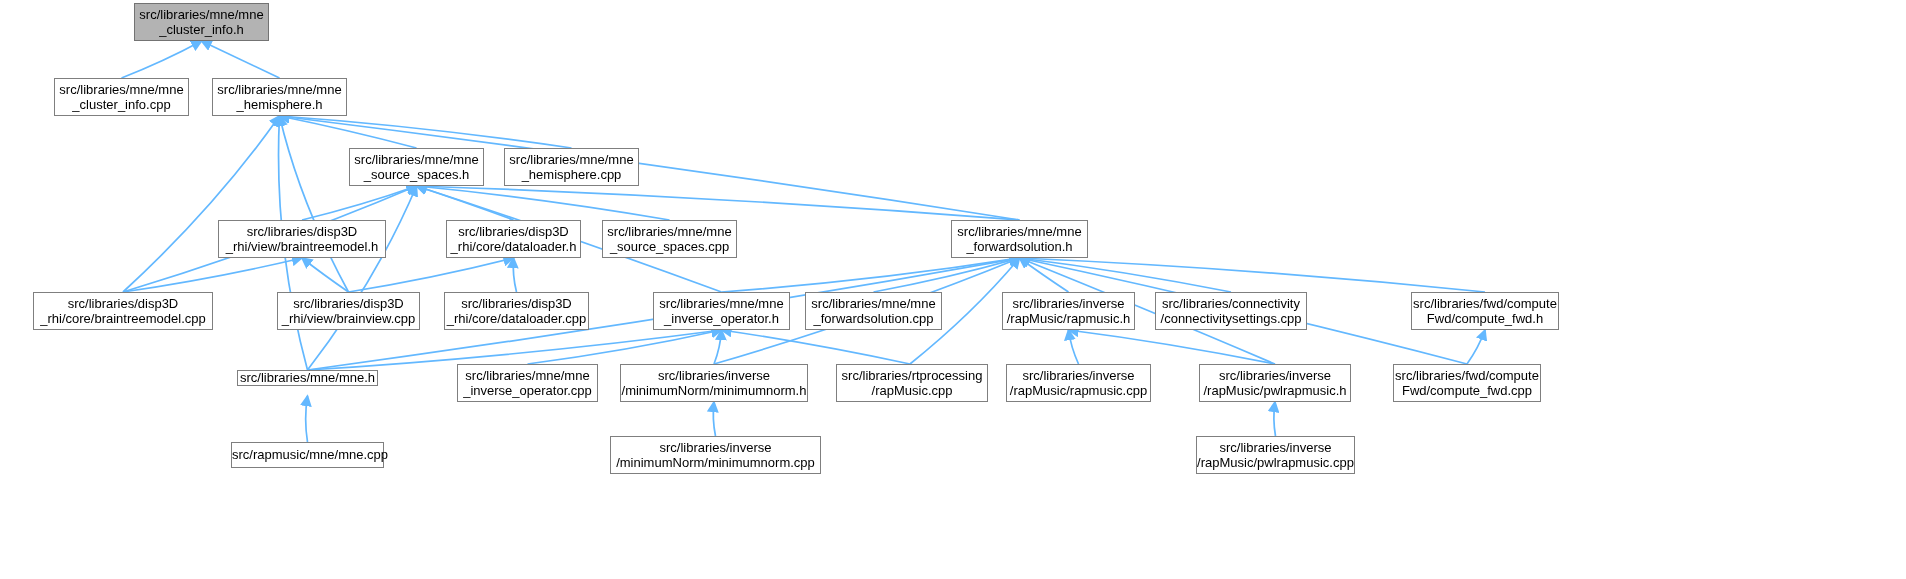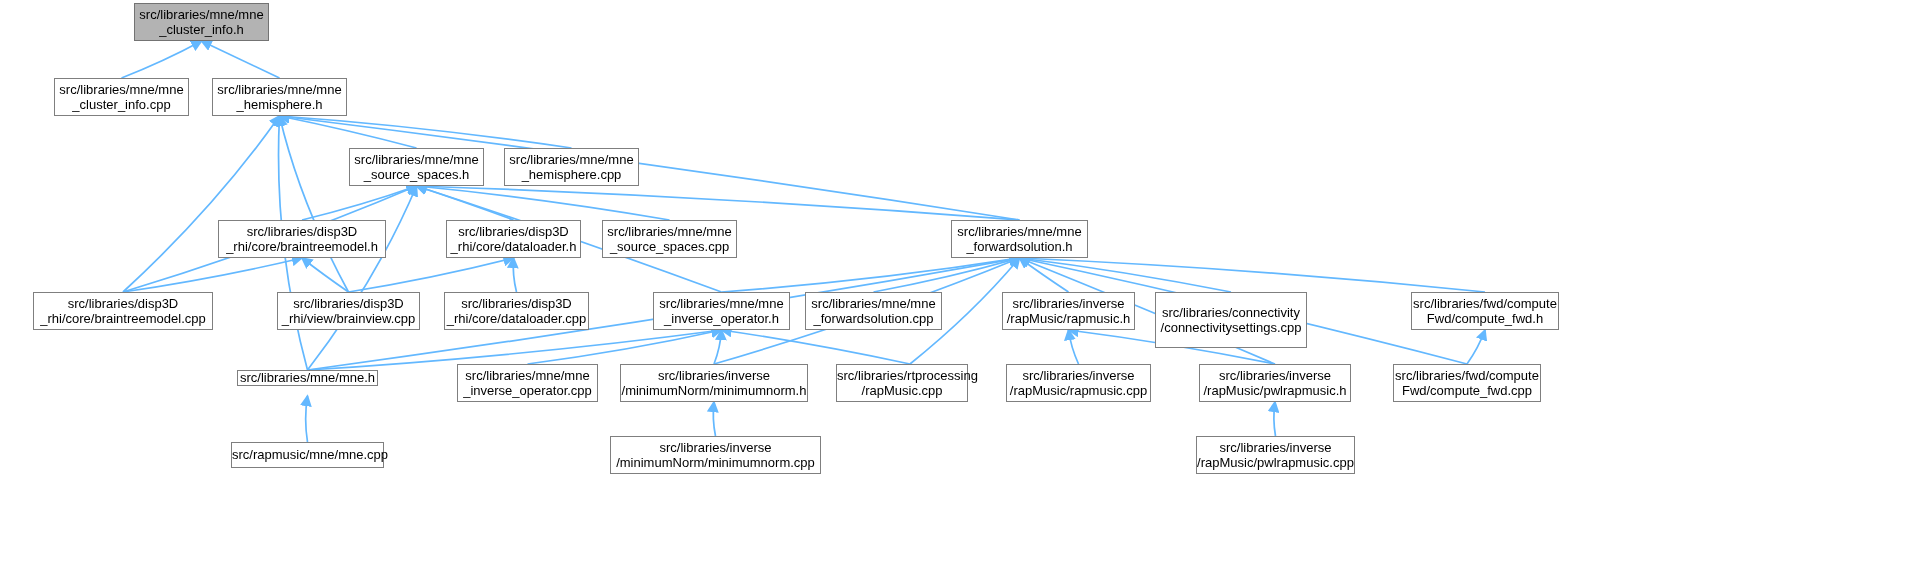--- a/index.html
+++ b/index.html
@@ -99,35 +99,35 @@
       <path d="M307.5,442 Q303.82,419 307.5,396" fill="none" stroke="#63b8ff" stroke-width="1.7" marker-end="url(#ah)"></path>
       <path d="M715.5,436 Q712.03,418.97 714,402" fill="none" stroke="#63b8ff" stroke-width="1.7" marker-end="url(#ah)"></path>
       <path d="M1275.5,436 Q1272.53,418.99 1275,402" fill="none" stroke="#63b8ff" stroke-width="1.7" marker-end="url(#ah)"></path>
       <path d="M1467,364 Q1478.72,347.36 1485,330" fill="none" stroke="#63b8ff" stroke-width="1.7" marker-end="url(#ah)"></path>
     </svg>
 <div class="node root" style="left: 134px; top: 3px; width: 135px; height: 38px;"><span class="l1">src/libraries/mne/mne</span><span class="l2">_cluster_info.h</span></div>
     <div class="node" style="left: 54px; top: 78px; width: 135px; height: 38px;"><span class="l1">src/libraries/mne/mne</span><span class="l2">_cluster_info.cpp</span></div>
     <div class="node" style="left: 212px; top: 78px; width: 135px; height: 38px;"><span class="l1">src/libraries/mne/mne</span><span class="l2">_hemisphere.h</span></div>
     <div class="node" style="left: 349px; top: 148px; width: 135px; height: 38px;"><span class="l1">src/libraries/mne/mne</span><span class="l2">_source_spaces.h</span></div>
     <div class="node" style="left: 504px; top: 148px; width: 135px; height: 38px;"><span class="l1">src/libraries/mne/mne</span><span class="l2">_hemisphere.cpp</span></div>
-    <div class="node" style="left: 218px; top: 220px; width: 168px; height: 38px;"><span class="l1">src/libraries/disp3D</span><span class="l2">_rhi/core/braintreemodel.h</span></div>
+    <div class="node" style="left: 218px; top: 220px; width: 168px; height: 38px;"><span class="l1">src/libraries/disp3D</span><span class="l2">_rhi/view/braintreemodel.h</span></div>
     <div class="node" style="left: 446px; top: 220px; width: 135px; height: 38px;"><span class="l1">src/libraries/disp3D</span><span class="l2">_rhi/core/dataloader.h</span></div>
     <div class="node" style="left: 602px; top: 220px; width: 135px; height: 38px;"><span class="l1">src/libraries/mne/mne</span><span class="l2">_source_spaces.cpp</span></div>
     <div class="node" style="left: 951px; top: 220px; width: 137px; height: 38px;"><span class="l1">src/libraries/mne/mne</span><span class="l2">_forwardsolution.h</span></div>
     <div class="node" style="left: 33px; top: 292px; width: 180px; height: 38px;"><span class="l1">src/libraries/disp3D</span><span class="l2">_rhi/core/braintreemodel.cpp</span></div>
     <div class="node" style="left: 277px; top: 292px; width: 143px; height: 38px;"><span class="l1">src/libraries/disp3D</span><span class="l2">_rhi/view/brainview.cpp</span></div>
     <div class="node" style="left: 444px; top: 292px; width: 145px; height: 38px;"><span class="l1">src/libraries/disp3D</span><span class="l2">_rhi/core/dataloader.cpp</span></div>
     <div class="node" style="left: 653px; top: 292px; width: 137px; height: 38px;"><span class="l1">src/libraries/mne/mne</span><span class="l2">_inverse_operator.h</span></div>
     <div class="node" style="left: 805px; top: 292px; width: 137px; height: 38px;"><span class="l1">src/libraries/mne/mne</span><span class="l2">_forwardsolution.cpp</span></div>
     <div class="node" style="left: 1002px; top: 292px; width: 133px; height: 38px;"><span class="l1">src/libraries/inverse</span><span class="l2">/rapMusic/rapmusic.h</span></div>
-    <div class="node" style="left: 1155px; top: 292px; width: 152px; height: 56px;"><span class="l1">src/libraries/connectivity</span><span class="l2">/connectivitysettings.cpp</span></div>
+    <div class="node" style="left: 1155px; top: 292px; width: 152px; height: 38px;"><span class="l1">src/libraries/connectivity</span><span class="l2">/connectivitysettings.cpp</span></div>
     <div class="node" style="left: 1411px; top: 292px; width: 148px; height: 38px;"><span class="l1">src/libraries/fwd/compute</span><span class="l2">Fwd/compute_fwd.h</span></div>
     <div class="node" style="left: 237px; top: 370px; width: 141px; height: 16px;"><span class="l1">src/libraries/mne/mne.h</span></div>
     <div class="node" style="left: 457px; top: 364px; width: 141px; height: 38px;"><span class="l1">src/libraries/mne/mne</span><span class="l2">_inverse_operator.cpp</span></div>
     <div class="node" style="left: 620px; top: 364px; width: 188px; height: 38px;"><span class="l1">src/libraries/inverse</span><span class="l2">/minimumNorm/minimumnorm.h</span></div>
-    <div class="node" style="left: 836px; top: 364px; width: 132px; height: 38px;"><span class="l1">src/libraries/rtprocessing</span><span class="l2">/rapMusic.cpp</span></div>
+    <div class="node" style="left: 836px; top: 364px; width: 152px; height: 38px;"><span class="l1">src/libraries/rtprocessing</span><span class="l2">/rapMusic.cpp</span></div>
     <div class="node" style="left: 1006px; top: 364px; width: 145px; height: 38px;"><span class="l1">src/libraries/inverse</span><span class="l2">/rapMusic/rapmusic.cpp</span></div>
     <div class="node" style="left: 1199px; top: 364px; width: 152px; height: 38px;"><span class="l1">src/libraries/inverse</span><span class="l2">/rapMusic/pwlrapmusic.h</span></div>
     <div class="node" style="left: 1393px; top: 364px; width: 148px; height: 38px;"><span class="l1">src/libraries/fwd/compute</span><span class="l2">Fwd/compute_fwd.cpp</span></div>
     <div class="node" style="left: 231px; top: 442px; width: 153px; height: 26px;"><span class="l1">src/rapmusic/mne/mne.cpp</span></div>
     <div class="node" style="left: 610px; top: 436px; width: 211px; height: 38px;"><span class="l1">src/libraries/inverse</span><span class="l2">/minimumNorm/minimumnorm.cpp</span></div>
     <div class="node" style="left: 1196px; top: 436px; width: 159px; height: 38px;"><span class="l1">src/libraries/inverse</span><span class="l2">/rapMusic/pwlrapmusic.cpp</span></div>
   </div>
 
 </body></html>

